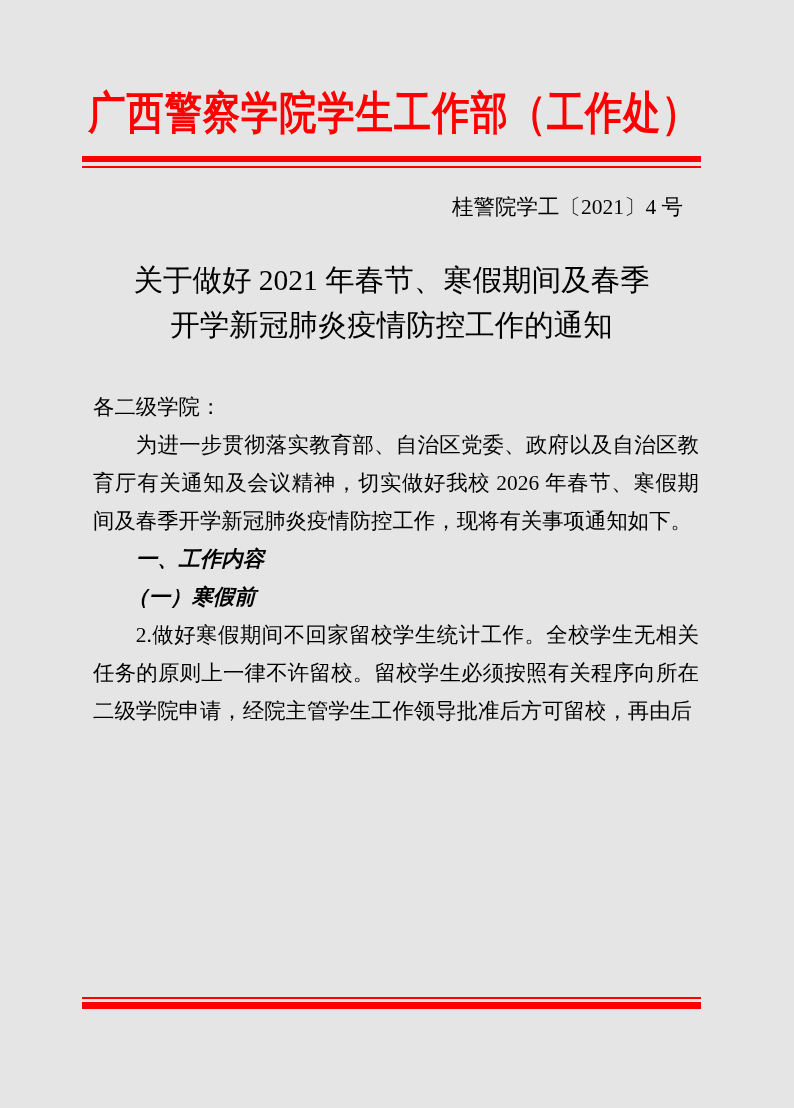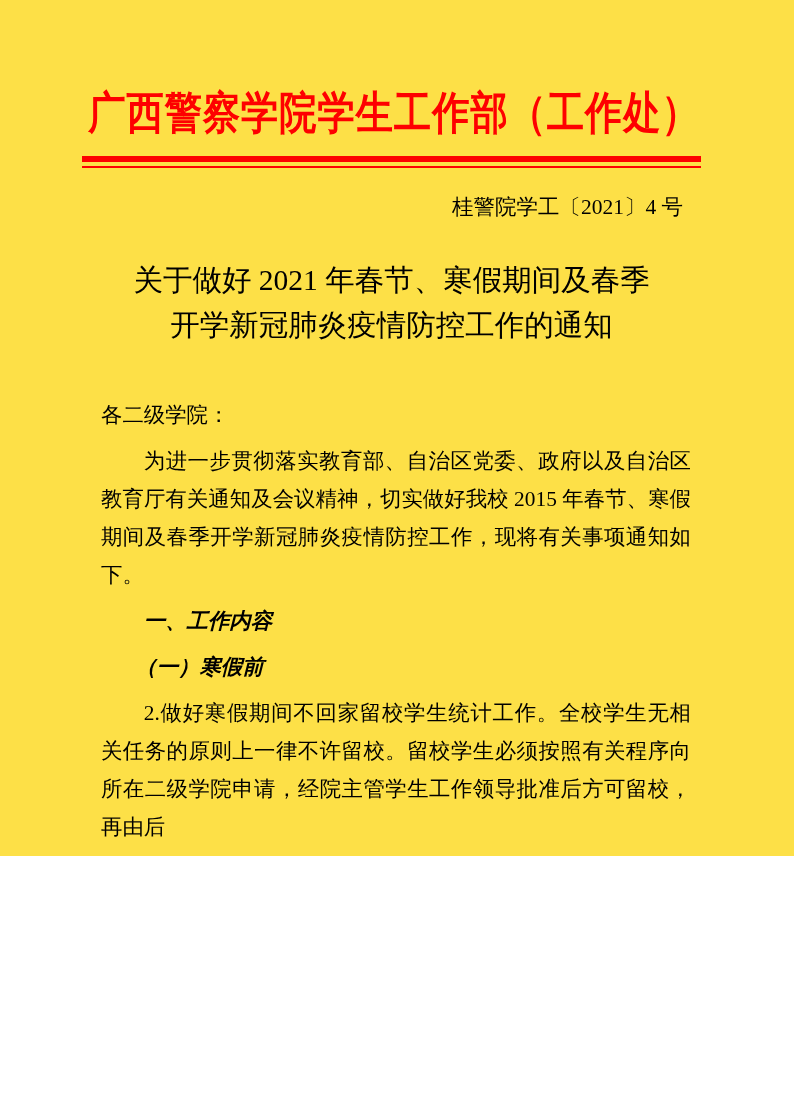--- a/index.html
+++ b/index.html
@@ -3,22 +3,22 @@
 <meta charset="utf-8">
 <style>
   html, body {
     margin: 0;
     padding: 0;
     background: #ffffff;
   }
   .page {
     position: relative;
     width: 794px;
-    height: 856px;
-    background: #fde047;
+    height: 1108px;
+    background: #e5e5e5;
     overflow: hidden;
     font-family: "Liberation Serif", "DejaVu Serif", serif;
     color: #000000;
   }
   
   .letterhead {
     position: absolute;
     left: 82px;
     top: 86px;
     width: 619px;
@@ -81,21 +81,21 @@
     position: absolute;
     left: 93px;
     top: 388px;
     width: 606px;
     font-size: 21.4px;
     line-height: 38px;
     text-align: justify;
     font-family: "Liberation Serif", "DejaVu Serif", serif;
   }
   .body-text p {
-    margin: 8px;
+    margin: 0;
     padding: 0;
   }
   .indent-2 { text-indent: 2em; }
   .indent-paren { text-indent: 1.6em; }
   .heading {
     font-weight: bold;
     font-family: "Liberation Sans", "DejaVu Sans", sans-serif;
     font-style: italic;
   }
 </style>
@@ -112,21 +112,21 @@
 
   <div class="doc-number">桂警院学工〔2021〕4 号</div>
 
   <div class="notice-title">
     <div>关于做好 2021 年春节、寒假期间及春季</div>
     <div>开学新冠肺炎疫情防控工作的通知</div>
   </div>
 
   <div class="body-text">
     <p>各二级学院：</p>
-    <p class="indent-2">为进一步贯彻落实教育部、自治区党委、政府以及自治区教育厅有关通知及会议精神，切实做好我校 2015 年春节、寒假期间及春季开学新冠肺炎疫情防控工作，现将有关事项通知如下。</p>
+    <p class="indent-2">为进一步贯彻落实教育部、自治区党委、政府以及自治区教育厅有关通知及会议精神，切实做好我校 2026 年春节、寒假期间及春季开学新冠肺炎疫情防控工作，现将有关事项通知如下。</p>
     <p class="indent-2 heading">一、工作内容</p>
     <p class="indent-paren heading">（一）寒假前</p>
     <p class="indent-2">2.做好寒假期间不回家留校学生统计工作。全校学生无相关任务的原则上一律不许留校。留校学生必须按照有关程序向所在二级学院申请，经院主管学生工作领导批准后方可留校，再由后</p>
   </div>
 
   <div class="rule-bottom"></div>
 
 </div>
 
 </body></html>

